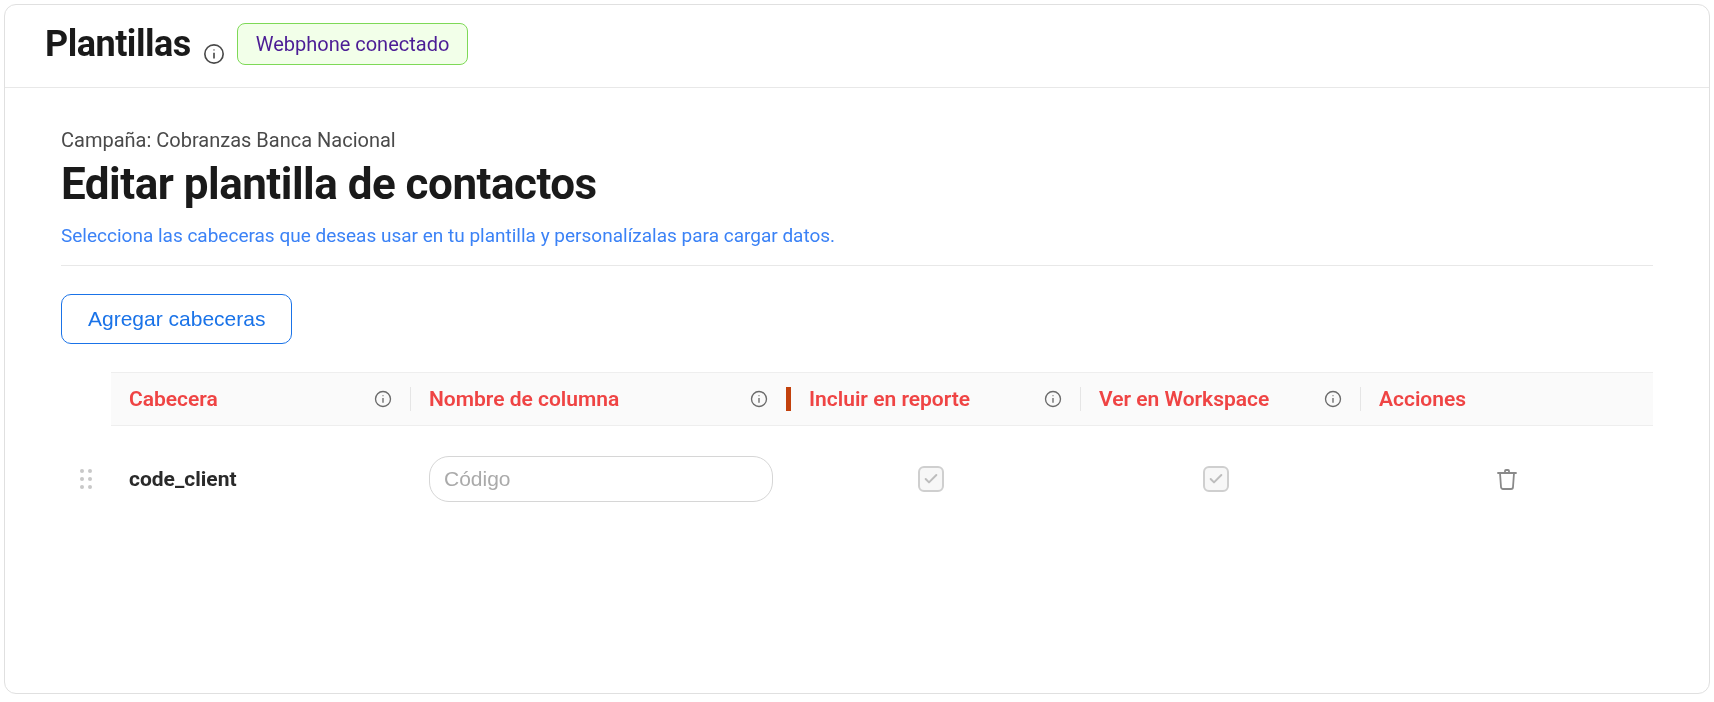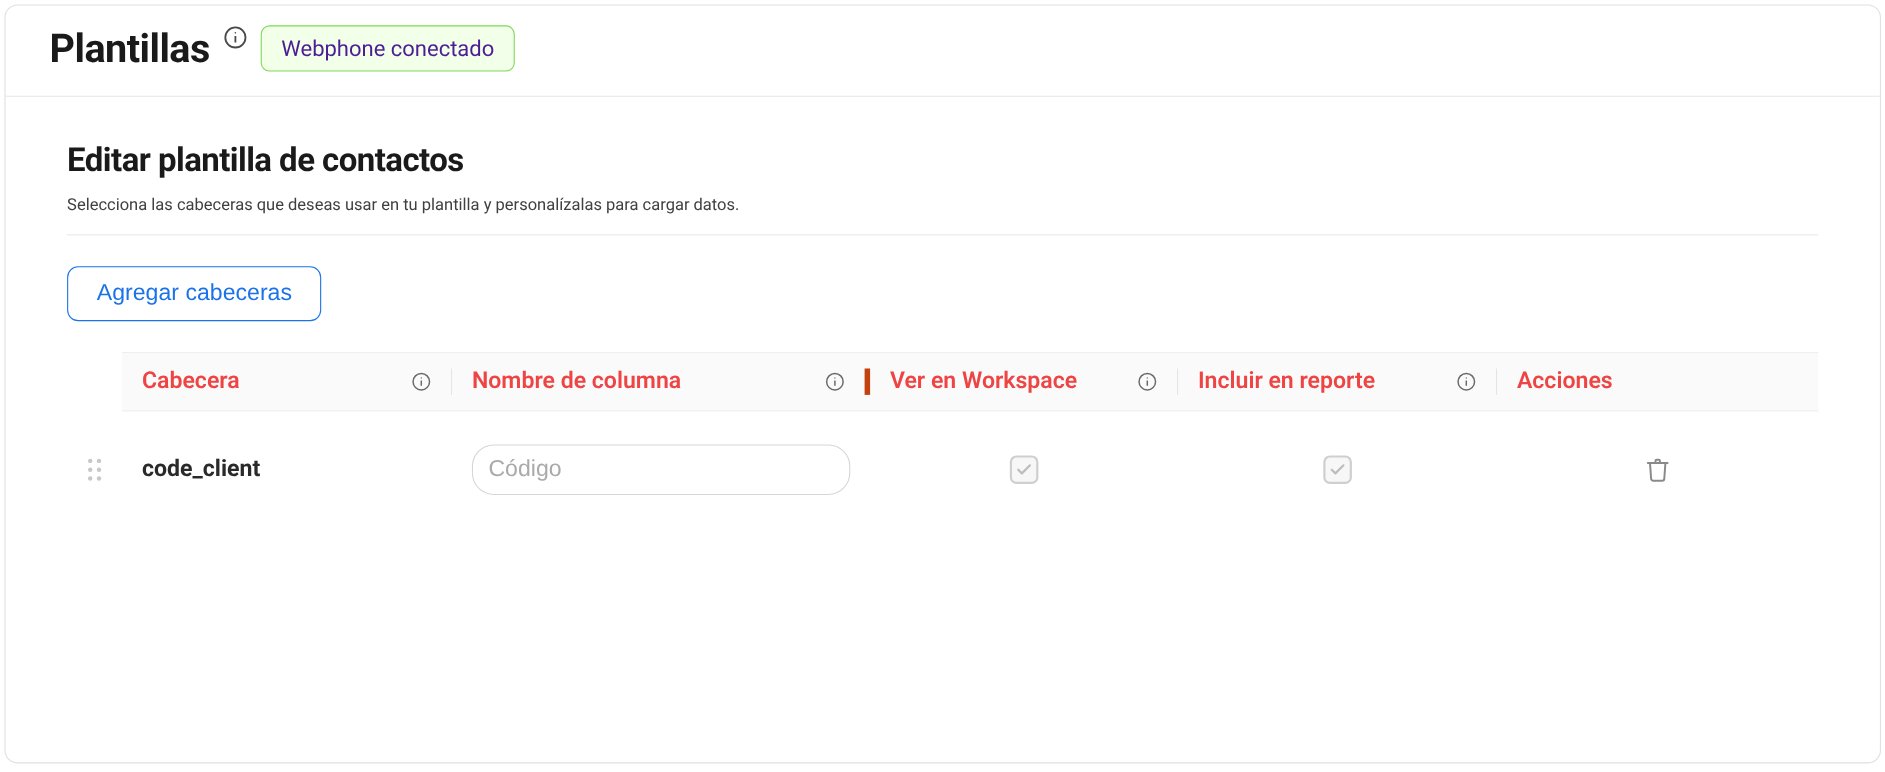--- a/index.html
+++ b/index.html
@@ -14,21 +14,21 @@
     }
     .page-container {
       border: 1px solid #e0e0e0;
       border-radius: 12px;
       margin: 4px;
       overflow: hidden;
       min-height: 690px;
     }
     .header-bar {
       display: flex;
-      align-items: flex-start;
+      align-items: flex-end;
       gap: 12px;
       padding: 18px 40px 22px 40px;
       border-bottom: 1px solid #e8e8e8;
     }
     .header-title {
       font-size: 36px;
       font-weight: 700;
       color: #1a1a1a;
       letter-spacing: -0.5px;
     }
@@ -53,29 +53,29 @@
     }
     .content {
       padding: 40px 56px;
     }
     .campaign-label {
       font-size: 20px;
       color: #4a4a4a;
       margin-bottom: 6px;
     }
     .section-title {
-      font-size: 30px;
+      font-size: 44px;
       font-weight: 700;
       color: #1a1a1a;
       margin-bottom: 14px;
       letter-spacing: -0.5px;
     }
     .section-subtitle {
-      font-size: 15px;
-      color: #404040;
+      font-size: 19px;
+      color: #3b82f6;
       margin-bottom: 18px;
     }
     .divider {
       border: none;
       border-top: 1px solid #e8e8e8;
       margin-bottom: 28px;
     }
     .outline-button {
       border: 1.5px solid #1a73e8;
       color: #1a73e8;
@@ -183,20 +183,21 @@
       <svg class="info-icon" viewBox="0 0 24 24" fill="none" stroke="#4a4a4a" stroke-width="1.8">
         <circle cx="12" cy="12" r="10"></circle>
         <line x1="12" y1="10.5" x2="12" y2="17"></line>
         <circle cx="12" cy="7.5" r="0.8" fill="#4a4a4a" stroke="none"></circle>
       </svg>
     </span>
     <span class="badge">Webphone conectado</span>
   </div>
 
   <div class="content">
+    <div class="campaign-label">Campaña: Cobranzas Banca Nacional</div>
     <h2 class="section-title">Editar plantilla de contactos</h2>
     <p class="section-subtitle">Selecciona las cabeceras que deseas usar en tu plantilla y personalízalas para cargar datos.</p>
     <hr class="divider">
 
     <button class="outline-button">Agregar cabeceras</button>
 
     <div class="table-wrapper">
 
       <div class="table-header">
         <div class="col col-cabecera">
@@ -212,32 +213,32 @@
         <div class="col col-nombre">
           <span>Nombre de columna</span>
           <span>
             <svg class="info-icon-small" viewBox="0 0 24 24" fill="none" stroke="#6a6a6a" stroke-width="1.8">
               <circle cx="12" cy="12" r="10"></circle>
               <line x1="12" y1="10.5" x2="12" y2="17"></line>
               <circle cx="12" cy="7.5" r="0.8" fill="#6a6a6a" stroke="none"></circle>
             </svg>
           </span>
         </div>
+        <div class="col col-reporte">
+          <span>Incluir en reporte</span>
+          <span>
+            <svg class="info-icon-small" viewBox="0 0 24 24" fill="none" stroke="#6a6a6a" stroke-width="1.8">
+              <circle cx="12" cy="12" r="10"></circle>
+              <line x1="12" y1="10.5" x2="12" y2="17"></line>
+              <circle cx="12" cy="7.5" r="0.8" fill="#6a6a6a" stroke="none"></circle>
+            </svg>
+          </span>
+        </div>
         <div class="col col-workspace">
           <span>Ver en Workspace</span>
-          <span>
-            <svg class="info-icon-small" viewBox="0 0 24 24" fill="none" stroke="#6a6a6a" stroke-width="1.8">
-              <circle cx="12" cy="12" r="10"></circle>
-              <line x1="12" y1="10.5" x2="12" y2="17"></line>
-              <circle cx="12" cy="7.5" r="0.8" fill="#6a6a6a" stroke="none"></circle>
-            </svg>
-          </span>
-        </div>
-        <div class="col col-reporte">
-          <span>Incluir en reporte</span>
           <span>
             <svg class="info-icon-small" viewBox="0 0 24 24" fill="none" stroke="#6a6a6a" stroke-width="1.8">
               <circle cx="12" cy="12" r="10"></circle>
               <line x1="12" y1="10.5" x2="12" y2="17"></line>
               <circle cx="12" cy="7.5" r="0.8" fill="#6a6a6a" stroke="none"></circle>
             </svg>
           </span>
         </div>
         <div class="col col-acciones">
           <span>Acciones</span>

